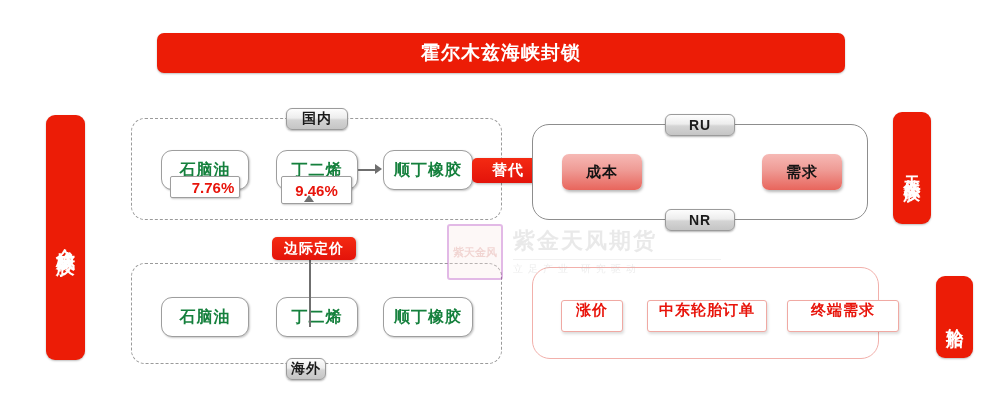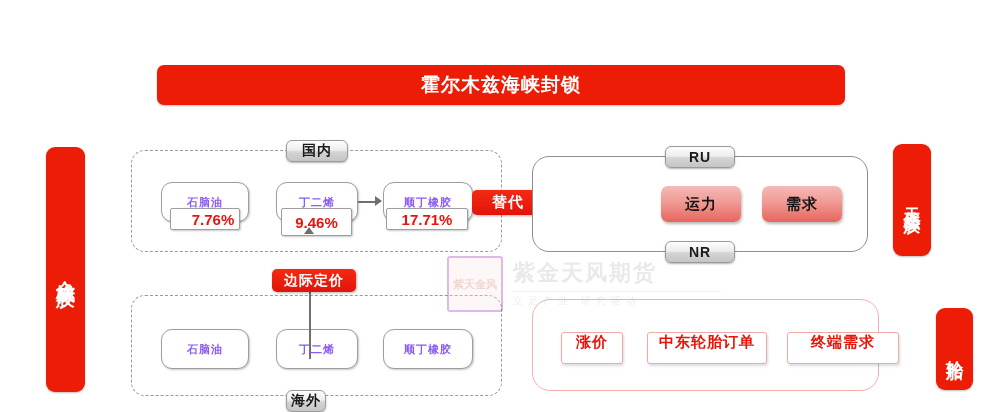--- a/index.html
+++ b/index.html
@@ -6,21 +6,21 @@
   body{
     width:997px;height:412px;
     background:#ffffff;
     font-family:"Liberation Sans","DejaVu Sans",sans-serif;
     position:relative;
     overflow:hidden;
   }
   .canvas{position:absolute;left:0;top:0;width:997px;height:412px;}
 
   
-  .abs{position:absolute;box-sizing:border-box;margin-top:32px;}
+  .abs{position:absolute;box-sizing:border-box;}
 
   
   .title-banner{
     left:157px;top:33px;width:688px;height:40px;
     background:#ec1c06;
     border-radius:7px;
     display:flex;align-items:center;justify-content:center;
     color:#ffffff;
     font-size:19px;font-weight:bold;letter-spacing:1px;
     box-shadow:0 1px 2px rgba(0,0,0,.25);
@@ -63,21 +63,21 @@
   #tag-overseas{left:286px;top:358px;width:40px;height:22px;align-items:center;}
   #tag-ru{left:665px;top:114px;width:70px;height:22px;}
   #tag-nr{left:665px;top:209px;width:70px;height:22px;align-items:center;}
 
   
   .prod-box{
     border:1.3px solid #9e9e9e;
     border-radius:11px;
     background:#ffffff;
     display:flex;align-items:center;justify-content:center;
-    font-size:11px;font-weight:bold;color:#8b5cf6;
+    font-size:16px;font-weight:bold;color:#15803d;
     box-shadow:1px 1px 2px rgba(0,0,0,.22);
     letter-spacing:1px;
   }
   
   #prod-d-0{left:161px;top:150px;width:88px;height:40px;}
   #prod-d-1{left:276px;top:150px;width:82px;height:40px;}
   #prod-d-2{left:383px;top:150px;width:90px;height:40px;}
   
   #prod-o-0{left:161px;top:297px;width:88px;height:40px;}
   #prod-o-1{left:276px;top:297px;width:82px;height:40px;}
@@ -229,23 +229,20 @@
   <div class="abs prod-box" id="prod-d-2">
     <span>顺丁橡胶</span>
   </div>
 
   <div class="abs pct-chip" id="pct-0">
     <span>7.76%</span>
   </div>
   <div class="abs pct-chip" id="pct-1">
     <span>9.46%</span>
   </div>
-  <div class="abs pct-chip" id="pct-2">
-    <span>17.71%</span>
-  </div>
 
   <div class="abs line" id="arrow-shaft"></div>
   <div class="abs" id="arrow-head"></div>
 
   <div class="abs dashed-box" id="overseas-box"></div>
   <div class="abs gray-pill" id="tag-overseas">
     <span>海外</span>
   </div>
 
   <div class="abs prod-box" id="prod-o-0">
@@ -275,22 +272,22 @@
 
   <div class="abs" id="nr-panel"></div>
 
   <div class="abs gray-pill" id="tag-ru">
     <span>RU</span>
   </div>
   <div class="abs gray-pill" id="tag-nr">
     <span>NR</span>
   </div>
 
-  <div class="abs nr-chip" id="nr-chip-1">
-    <span>运力</span>
+  <div class="abs nr-chip" id="nr-chip-0">
+    <span>成本</span>
   </div>
   <div class="abs nr-chip" id="nr-chip-2">
     <span>需求</span>
   </div>
 
   <div class="abs" id="tire-panel"></div>
 
   <div class="abs tire-chip" id="tire-chip-0">
     <span>涨价</span>
   </div>

